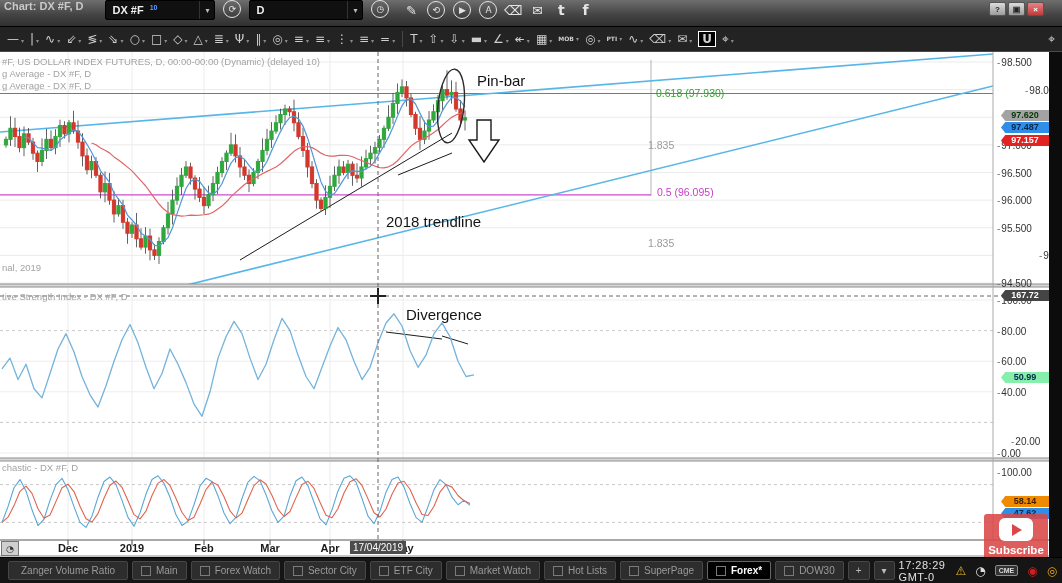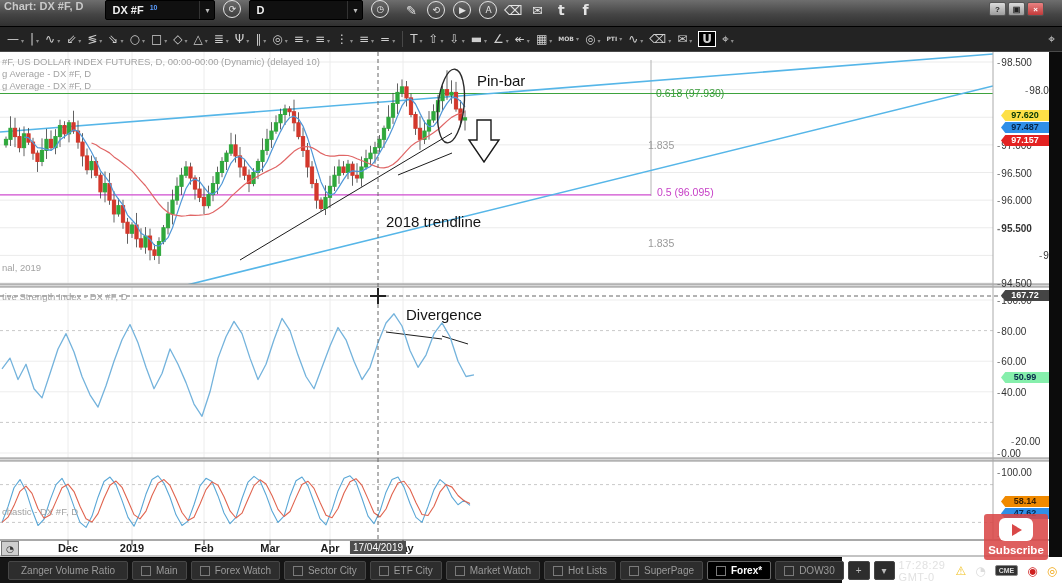--- a/index.html
+++ b/index.html
@@ -51,21 +51,21 @@
   .right-strip{position:absolute;left:1049px;top:52px;width:13px;height:505px;background:#0c0c0c;}
 
   
   .subscribe{position:absolute;left:984px;top:514px;width:64px;height:46px;background:rgba(217,72,72,.88);
     border-radius:3px;display:flex;flex-direction:column;align-items:center;justify-content:center;gap:3px;}
   .yt-logo{width:34px;height:23px;background:#fff;border-radius:6px;display:flex;align-items:center;justify-content:center;}
   .yt-play{width:0;height:0;border-left:10px solid #d94848;border-top:6px solid transparent;border-bottom:6px solid transparent;margin-left:2px;}
   .subscribe .lbl{color:#fff;font-size:11.5px;font-weight:bold;}
 
   
-  .taskbar{position:absolute;left:0;top:557px;width:842px;height:26px;background:#151515;
+  .taskbar{position:absolute;left:0;top:557px;width:1062px;height:26px;background:#151515;
     display:flex;align-items:center;gap:4px;padding:0 8px;box-sizing:border-box;border-top:1px solid #000;}
   .tb-btn{display:flex;align-items:center;gap:5px;background:#2d2d2d;border:1px solid #474747;border-radius:2px;
     color:#9a9a9a;font-size:10px;height:17px;padding:0 8px;white-space:nowrap;}
   .tb-btn .chk{width:8px;height:8px;border:1px solid #7a7a7a;background:transparent;display:inline-block;}
   .tb-btn.plain{padding:0 12px;}
   .tb-btn.active{color:#fff;font-weight:bold;background:#000;border-color:#666;}
   .tb-btn.mini{padding:0 7px;color:#bbb;}
   .tb-status{margin-left:auto;display:flex;align-items:center;gap:10px;}
   .clock{color:#e2e2e2;font-size:11px;letter-spacing:.5px;}
   .st-icon{font-family:"DejaVu Sans",sans-serif;font-size:12px;line-height:12px;}
@@ -534,45 +534,45 @@
       <ellipse cx="451" cy="106" rx="13" ry="37" fill="none" stroke="#2a2a2a" stroke-width="1.4" transform="rotate(6 451 106)"></ellipse>
       <polygon points="477,120 491,120 491,140 499,140 484,162 469,140 477,140" fill="#ffffff" stroke="#1a1a1a" stroke-width="1.4"></polygon>
     </svg>
 
   <div id="overlays">
       <div class="abs ov-label" style="left: 2px; top: 56px;">#F, US DOLLAR INDEX FUTURES, D, 00:00-00:00 (Dynamic) (delayed 10)</div>
       <div class="abs ov-label" style="left: 2px; top: 68px;">g Average - DX #F, D</div>
       <div class="abs ov-label" style="left: 2px; top: 80px;">g Average - DX #F, D</div>
       <div class="abs ov-label" style="left: 2px; top: 262px;">nal, 2019</div>
       <div class="abs ov-label" style="left: 2px; top: 291px;">tive Strength Index - DX #F, D</div>
-      <div class="abs ov-label" style="left: 2px; top: 462px; margin-top: 44px;">chastic - DX #F, D</div>
+      <div class="abs ov-label" style="left: 2px; top: 462px;">chastic - DX #F, D</div>
       <div class="abs annot" style="left: 477px; top: 72px;">Pin-bar</div>
       <div class="abs annot" style="left: 386px; top: 213px;">2018 trendline</div>
       <div class="abs annot" style="left: 406px; top: 306px;">Divergence</div>
       <div class="abs fib-label" style="left: 656px; top: 87px; color: rgb(58, 158, 58); text-align: right;">0.618 (97.930)</div>
       <div class="abs fib-label" style="left: 648px; top: 139px; color: rgb(154, 154, 154);">1.835</div>
       <div class="abs fib-label" style="left: 657px; top: 186px; color: rgb(198, 63, 198);">0.5 (96.095)</div>
       <div class="abs fib-label" style="left: 648px; top: 237px; color: rgb(154, 154, 154);">1.835</div>
       <div class="abs axis-label" style="left: 997px; top: 57px;">98.500</div>
       <div class="abs axis-label" style="left: 997px; top: 84.625px; margin-left: 28px;">98.000</div>
       <div class="abs axis-label" style="left: 997px; top: 139.875px;">97.000</div>
       <div class="abs axis-label" style="left: 997px; top: 167.5px;">96.500</div>
       <div class="abs axis-label" style="left: 997px; top: 195.125px;">96.000</div>
-      <div class="abs axis-label" style="left: 997px; top: 222.75px; font-weight: bold;">95.500</div>
+      <div class="abs axis-label" style="left: 997px; top: 222.75px;">95.500</div>
       <div class="abs axis-label" style="left: 997px; top: 250.375px; margin-left: 42px;">95.000</div>
       <div class="abs axis-label" style="left: 997px; top: 278px;">94.500</div>
       <div class="abs axis-label" style="left: 997px; top: 295px;">100.00</div>
       <div class="abs axis-label" style="left: 997px; top: 325.6px;">80.00</div>
       <div class="abs axis-label" style="left: 997px; top: 356.2px;">60.00</div>
       <div class="abs axis-label" style="left: 997px; top: 386.8px;">40.00</div>
       <div class="abs axis-label" style="left: 997px; top: 436px; margin-left: 14px;">20.00</div>
       <div class="abs axis-label" style="left: 997px; top: 448px;">0.00</div>
       <div class="abs axis-label" style="left: 997px; top: 467px;">100.00</div>
       <div class="abs axis-label" style="left: 997px; top: 530px;">0.00</div>
-      <div class="abs badge" style="left: 1001px; top: 110px; background: #fde047; color: rgb(6, 56, 6);">97.620</div>
+      <div class="abs badge" style="left: 1001px; top: 110px; background: #a3a3a3; color: rgb(6, 56, 6);">97.620</div>
       <div class="abs badge" style="left: 1001px; top: 122px; background: rgb(47, 143, 232); color: rgb(6, 38, 74);">97.487</div>
       <div class="abs badge" style="left: 1001px; top: 135px; background: rgb(227, 34, 34); color: rgb(255, 255, 255);">97.157</div>
       <div class="abs badge" style="left: 1001px; top: 290px; background: rgb(69, 69, 69); color: rgb(255, 255, 255);">167.72</div>
       <div class="abs badge" style="left: 1001px; top: 372px; background: #86efac; color: rgb(6, 38, 74);">50.99</div>
       <div class="abs badge" style="left: 1001px; top: 496px; background: rgb(240, 138, 0); color: rgb(58, 32, 0);">58.14</div>
       <div class="abs badge" style="left: 1001px; top: 508px; background: rgb(47, 143, 232); color: rgb(6, 38, 74);">47.62</div>
       <div class="abs xaxis-label" style="left: 68px; top: 542px; transform: translateX(-50%);">Dec</div>
       <div class="abs xaxis-label" style="left: 132px; top: 542px; transform: translateX(-50%);">2019</div>
       <div class="abs xaxis-label" style="left: 204px; top: 542px; transform: translateX(-50%);">Feb</div>
       <div class="abs xaxis-label" style="left: 270px; top: 542px; transform: translateX(-50%);">Mar</div>

